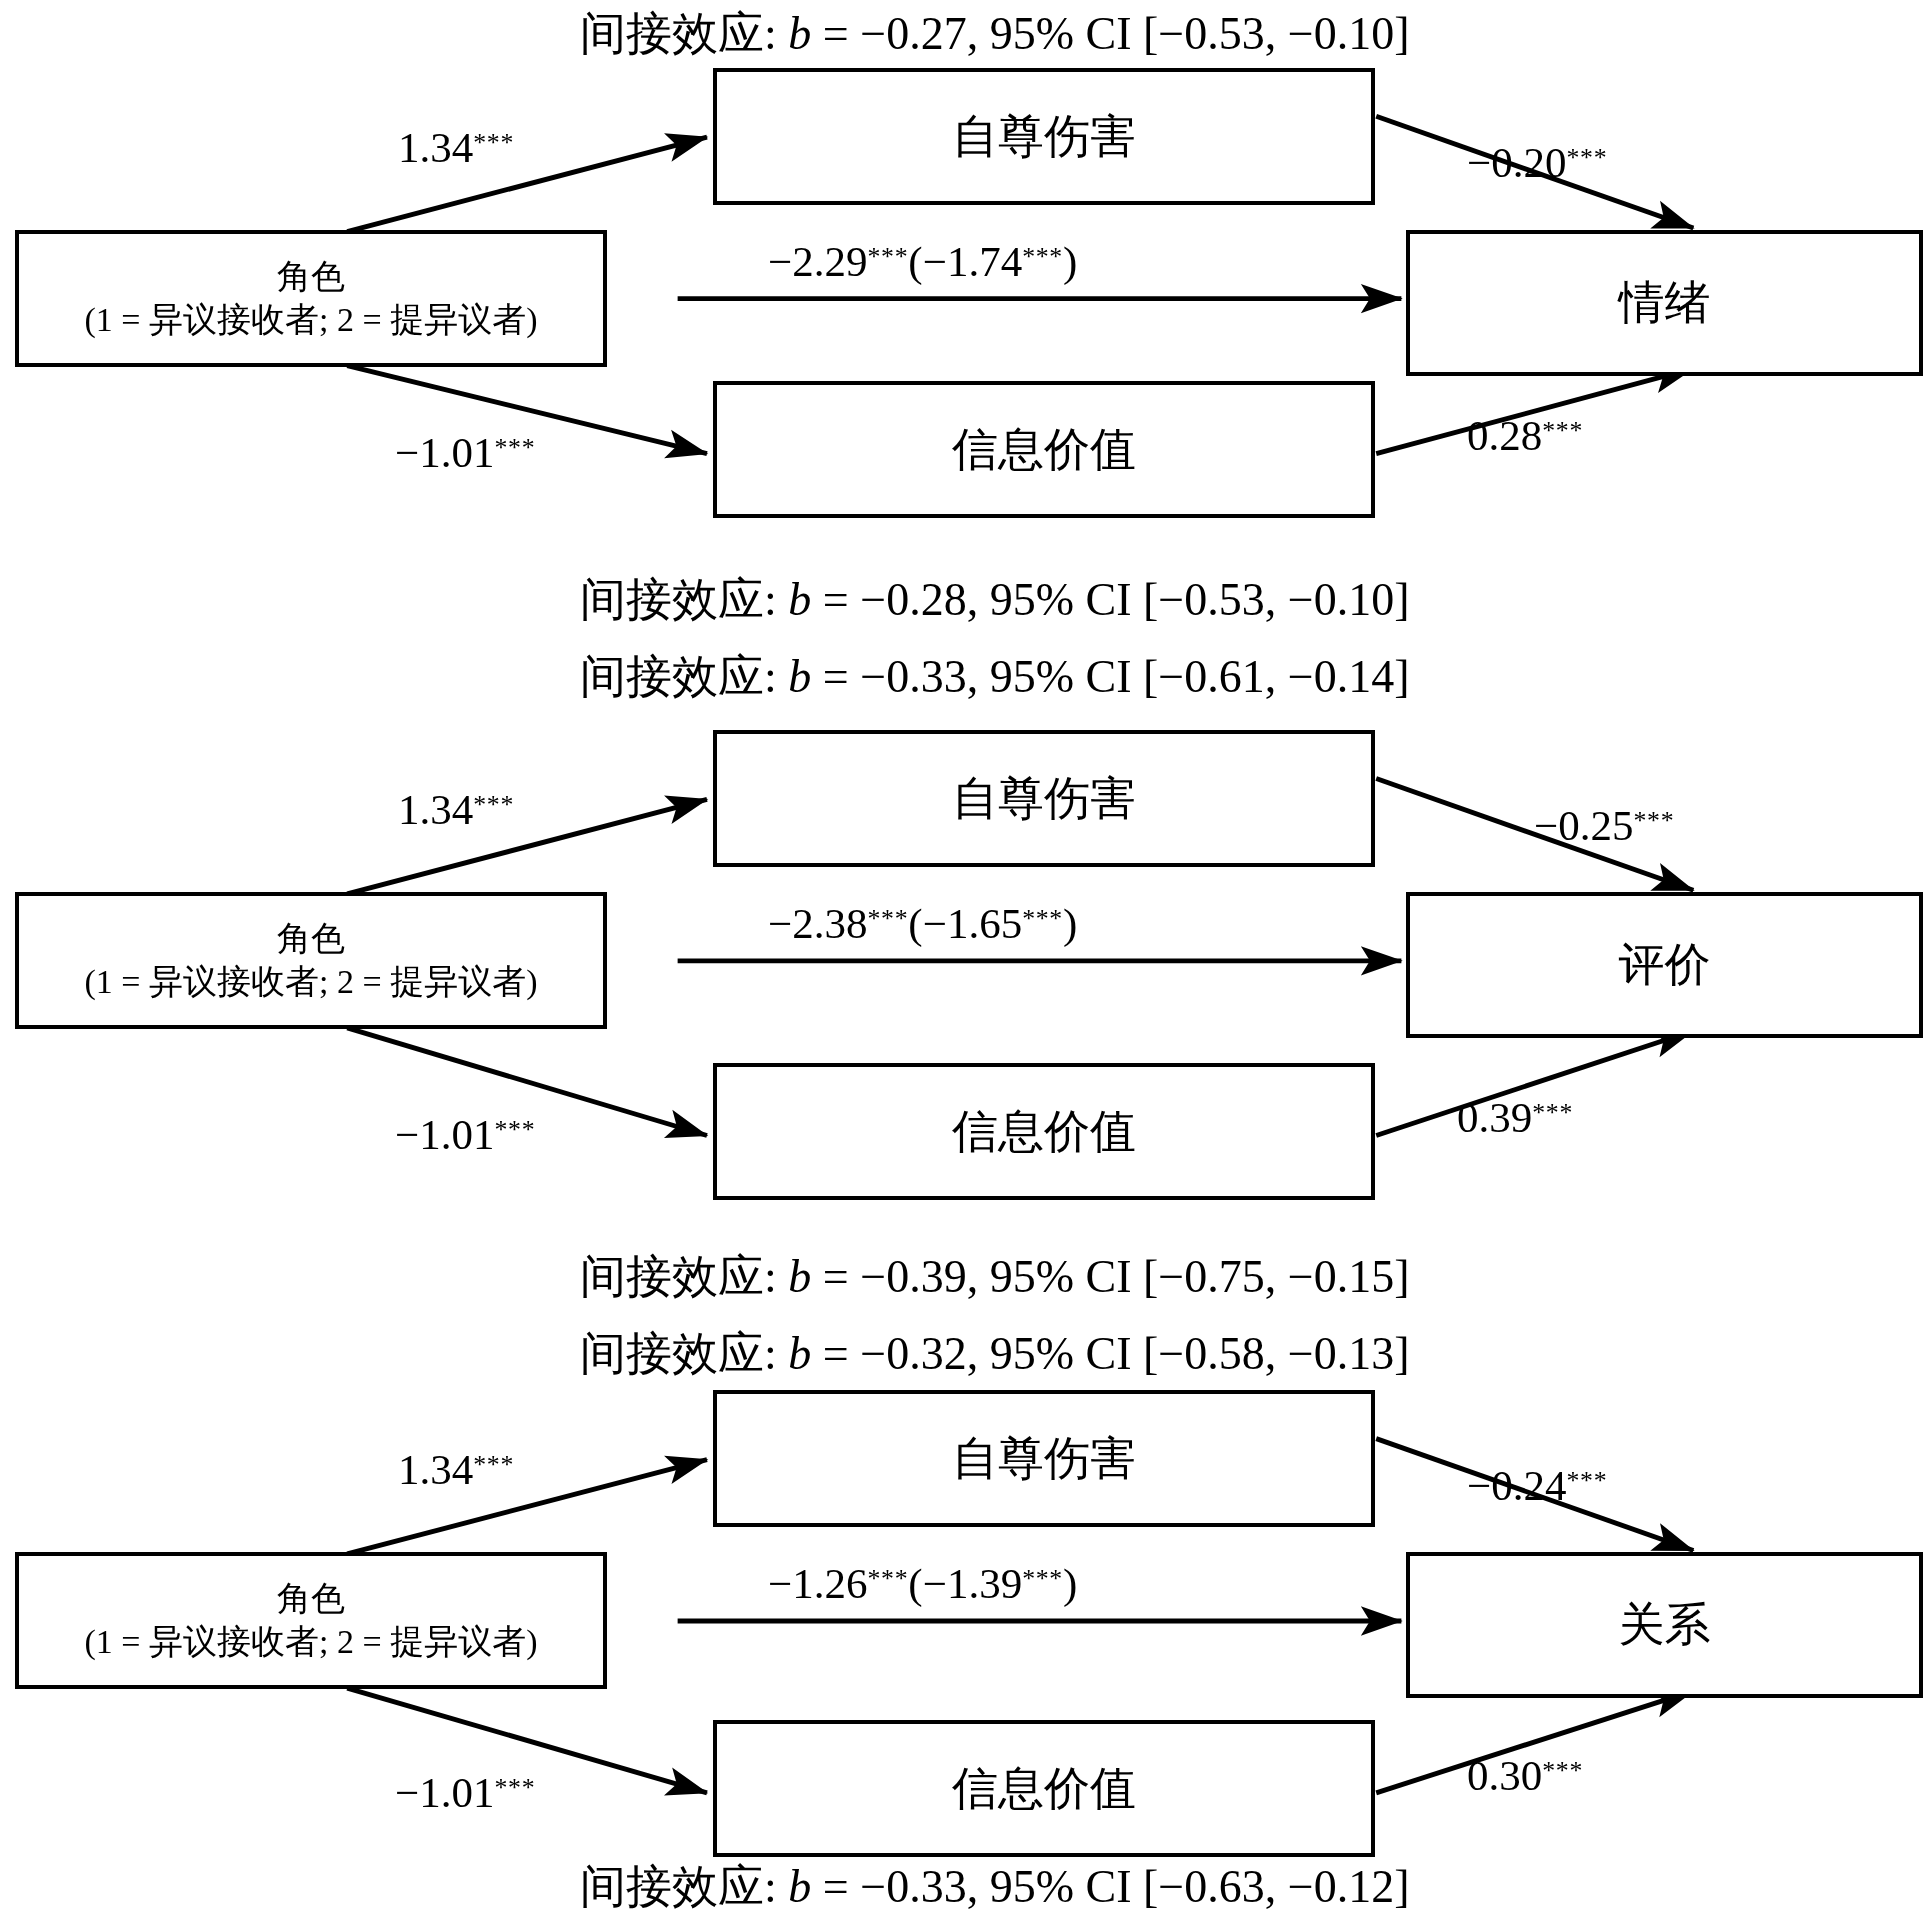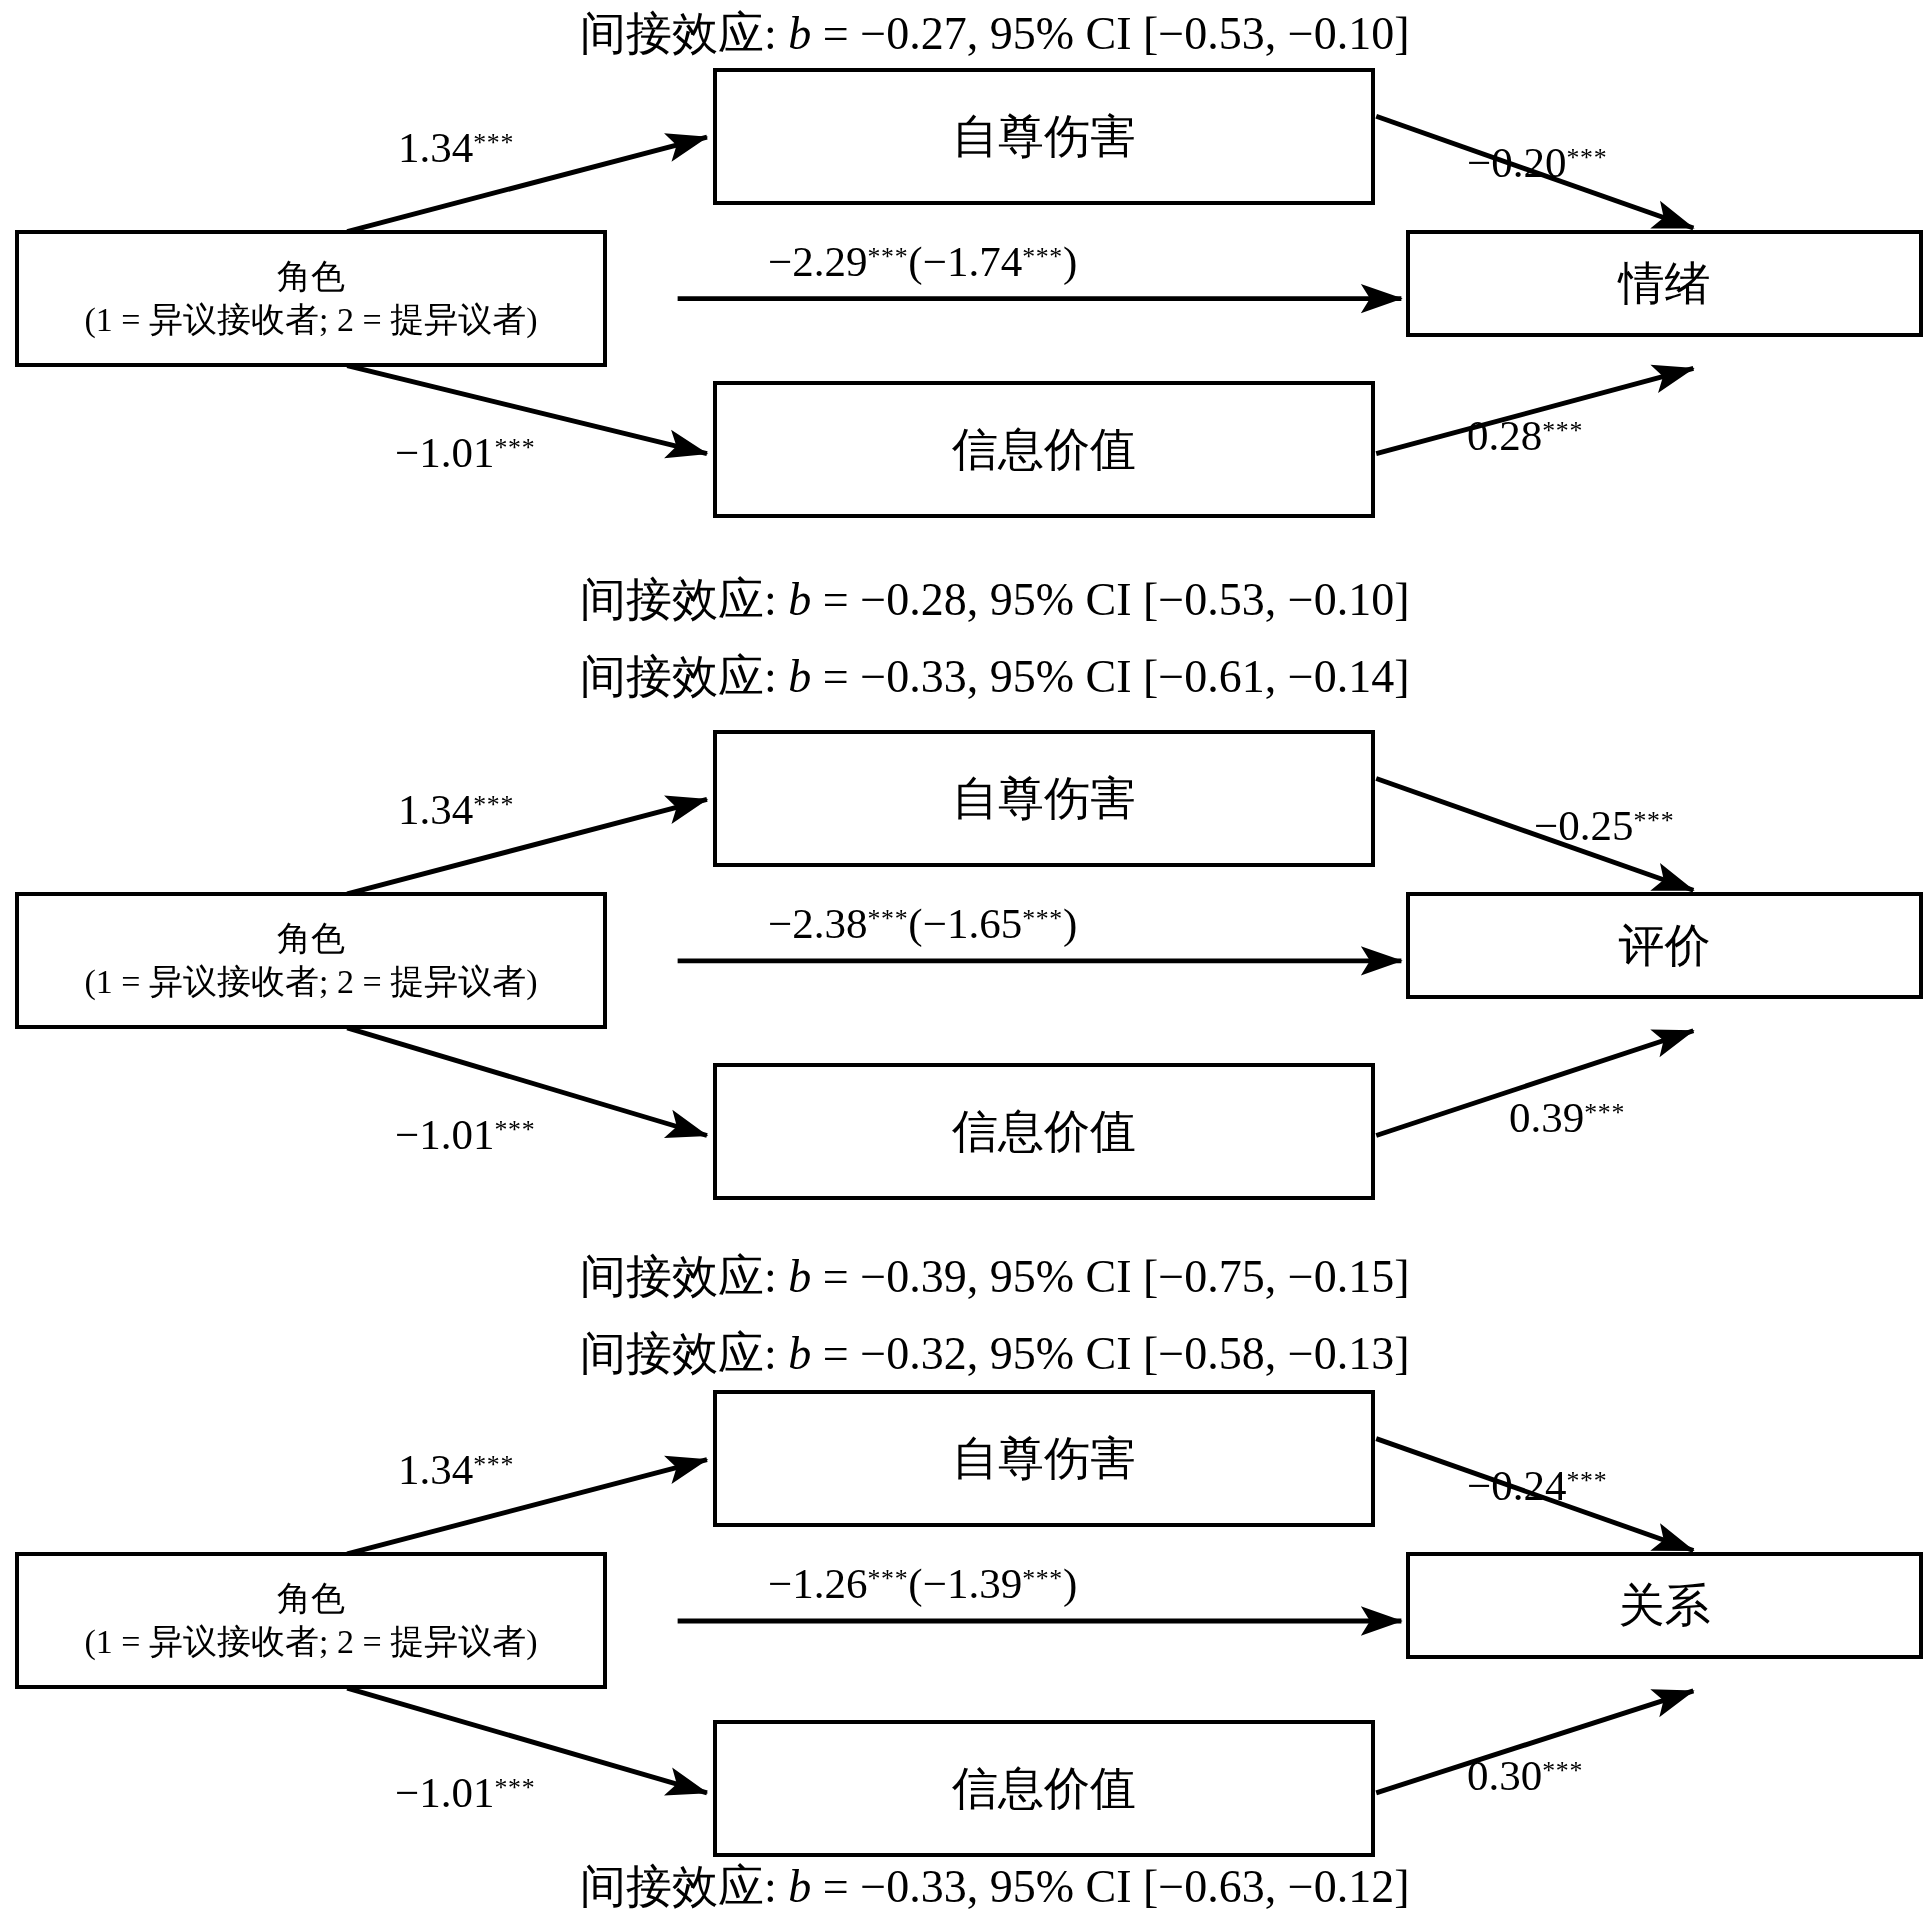--- a/index.html
+++ b/index.html
@@ -7,36 +7,36 @@
     width:1926px;height:1914px;position:relative;background:#fff;color:#000;
     font-family:"Liberation Serif","DejaVu Serif",serif;
   }
   svg.arrows{position:absolute;left:0;top:0;z-index:0}
   .box{
     position:absolute;border:4.2px solid #000;background:#fff;box-sizing:border-box;
     display:flex;flex-direction:column;align-items:center;justify-content:center;
     z-index:1;
   }
   .med{left:713px;width:662px;height:137px;font-size:46px}
-  .out{left:1406px;width:517px;height:107px;font-size:46px}
+  .out{left:1406px;width:517px;height:146px;font-size:46px}
   .pred{left:15px;width:592px;height:137px;font-size:34px;line-height:1.25}
   .coef{position:absolute;font-size:43px;text-align:left;white-space:nowrap;z-index:2}
   .itext{position:absolute;left:580px;width:936px;text-align:left;font-size:46px;white-space:nowrap;z-index:2}
   .itext i,.coef i{font-style:italic}
   .st{font-size:0.6em;vertical-align:0.42em;letter-spacing:0.7px}
   
   .p1-itop{top:2.8px}   .p1-med1{top:68px}  .p1-mid{top:230px}  .p1-med2{top:381px} .p1-ibot{top:569px}
   .p1-a{left:398px;top:123px;width:231px} .p1-b1{left:1467px;top:138px;width:252px}
   .p1-dir{left:768px;top:237px;width:559px} .p1-c{left:395px;top:428px;width:231px}
   .p1-b2{left:1467px;top:411px;width:252px}
   
   .p2-itop{top:646px} .p2-med1{top:730px}.p2-mid{top:892px} .p2-med2{top:1063px}.p2-ibot{top:1246px}
   .p2-a{left:398px;top:785px;width:231px} .p2-b1{left:1534px;top:801px;width:252px}
   .p2-dir{left:768px;top:899px;width:559px} .p2-c{left:395px;top:1110px;width:231px}
-  .p2-b2{left:1509px;top:1093px;width:252px}
+  .p2-b2{left:1457px;top:1093px;width:252px}
   
   .p3-itop{top:1323px}.p3-med1{top:1390px}.p3-mid{top:1552px} .p3-med2{top:1720px}.p3-ibot{top:1856px}
   .p3-a{left:398px;top:1445px;width:231px} .p3-b1{left:1467px;top:1461px;width:252px}
   .p3-dir{left:768px;top:1559px;width:559px} .p3-c{left:395px;top:1768px;width:231px}
   .p3-b2{left:1467px;top:1751px;width:252px}
   .panel{display:contents}
 </style>
 </head>
 <body>
 

